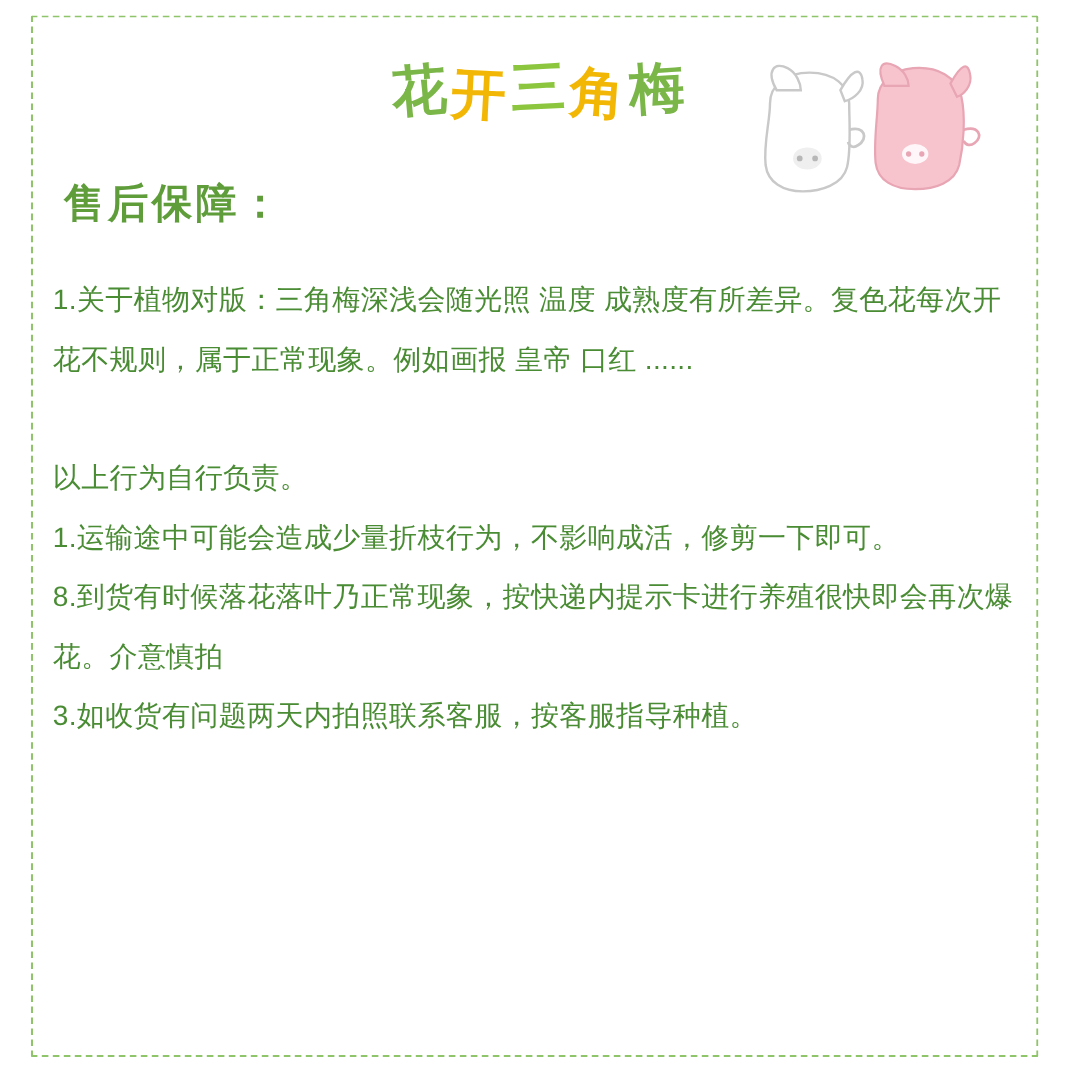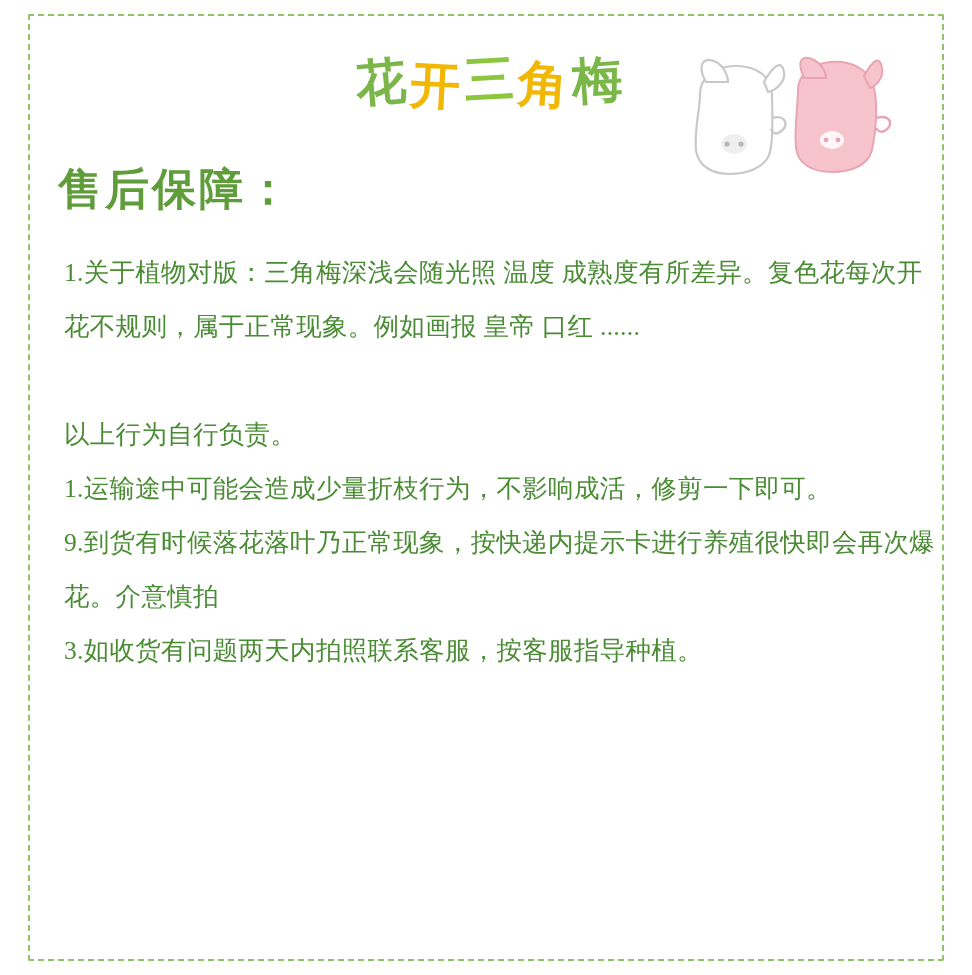--- a/index.html
+++ b/index.html
@@ -63,33 +63,33 @@
     top: 48px;
     width: 220px;
     height: 130px;
   }
 
   .section-heading {
     position: absolute;
     left: 58px;
     top: 160px;
     font-family: "DejaVu Sans", sans-serif;
-    font-size: 44px;
+    font-size: 37px;
     font-weight: bold;
     color: #5f9c3a;
     letter-spacing: 3px;
   }
 
   .body-text {
     position: absolute;
-    left: 64px;
+    left: 48px;
     top: 246px;
     width: 880px;
     color: #4a8c34;
-    font-family: Liberation Serif, serif;
+    font-family: Liberation Sans, sans-serif;
     font-size: 25.5px;
     line-height: 54px;
     letter-spacing: 0.3px;
   }
   .body-text p {
     margin: 0;
     padding: 0;
   }
   .gap {
     height: 54px;
@@ -133,17 +133,17 @@
     </svg>
   </div>
 
   <div class="section-heading">售后保障：</div>
 
   <div class="body-text">
     <p>1.关于植物对版：三角梅深浅会随光照 温度 成熟度有所差异。复色花每次开花不规则，属于正常现象。例如画报 皇帝 口红 ......</p>
     <div class="gap"></div>
     <p>以上行为自行负责。</p>
     <p>1.运输途中可能会造成少量折枝行为，不影响成活，修剪一下即可。</p>
-    <p>9.到货有时候落花落叶乃正常现象，按快递内提示卡进行养殖很快即会再次爆花。介意慎拍</p>
+    <p>8.到货有时候落花落叶乃正常现象，按快递内提示卡进行养殖很快即会再次爆花。介意慎拍</p>
     <p>3.如收货有问题两天内拍照联系客服，按客服指导种植。</p>
   </div>
 
 </div>
 
 </body></html>

